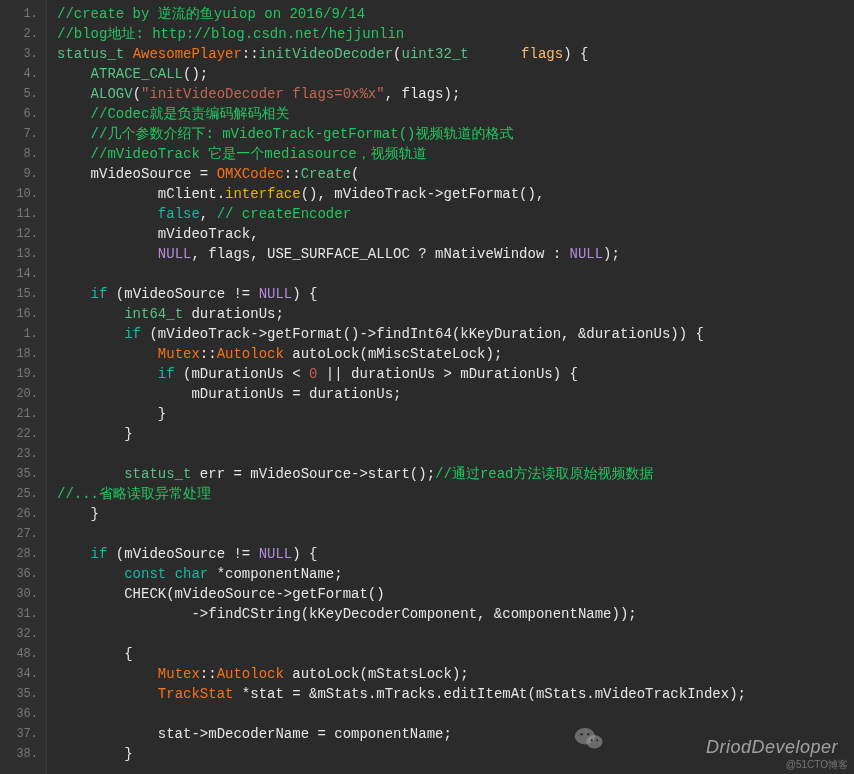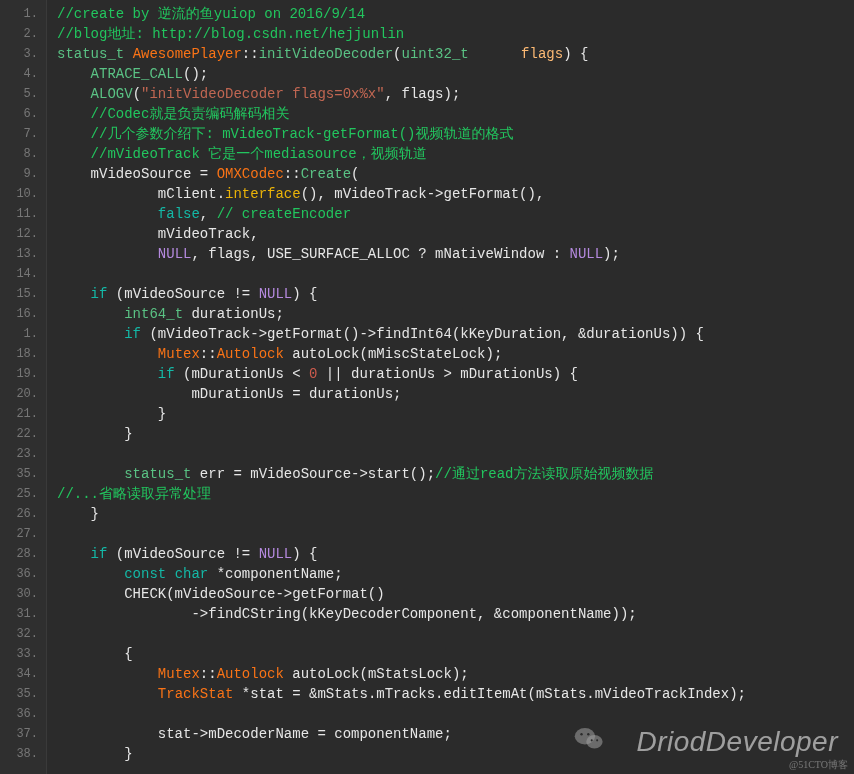--- a/index.html
+++ b/index.html
@@ -55,41 +55,41 @@
   .tok-param   { color: #fdba74; margin-left: 44px; }
   .tok-const   { color: #b58adf; }
   .tok-plain   { color: #e6e6e6; }
   .tok-punct   { color: #e6e6e6; }
   .watermark-text {
     position: absolute;
     right: 16px;
     bottom: 16px;
     color: rgba(255,255,255,0.55);
     font-family: "Helvetica Neue", Arial, sans-serif;
-    font-size: 28px;
+    font-size: 18px;
     font-style: italic;
     letter-spacing: 0.5px;
     pointer-events: none;
   }
   .watermark-icon {
     position: absolute;
     right: 248px;
     bottom: 18px;
     width: 34px;
     height: 34px;
     pointer-events: none;
   }
   .watermark-icon svg { opacity: 0.55; }
   .footer-small {
     position: absolute;
     right: 6px;
     bottom: 2px;
     color: rgba(255,255,255,0.35);
     font-size: 10px;
-    font-family: Liberation Serif, serif;
+    font-family: Liberation Sans, sans-serif;
     pointer-events: none;
     margin-left: 36px;
   }
 </style>
 </head>
 <body>
 
 <div class="editor">
   <div class="gutter" id="gutter">
       <div class="ln">1.</div>
@@ -117,21 +117,21 @@
       <div class="ln">23.</div>
       <div class="ln">35.</div>
       <div class="ln">25.</div>
       <div class="ln">26.</div>
       <div class="ln">27.</div>
       <div class="ln">28.</div>
       <div class="ln">36.</div>
       <div class="ln">30.</div>
       <div class="ln">31.</div>
       <div class="ln">32.</div>
-      <div class="ln">33.</div>
+      <div class="ln">48.</div>
       <div class="ln">34.</div>
       <div class="ln">35.</div>
       <div class="ln">36.</div>
       <div class="ln">37.</div>
       <div class="ln">38.</div>
     </div>
   <div class="code" id="code"><div class="line"><span class="tok-comment">//create by 逆流的鱼yuiop on 2016/9/14</span></div><div class="line"><span class="tok-comment">//blog地址: http://blog.csdn.net/hejjunlin</span></div><div class="line"><span class="tok-type">status_t</span><span class="tok-plain"> </span><span class="tok-class">AwesomePlayer</span><span class="tok-punct">::</span><span class="tok-func">initVideoDecoder</span><span class="tok-punct">(</span><span class="tok-type">uint32_t</span><span class="tok-plain"> </span><span class="tok-param">flags</span><span class="tok-punct">) {</span></div><div class="line"><span class="tok-plain">    </span><span class="tok-func">ATRACE_CALL</span><span class="tok-punct">();</span></div><div class="line"><span class="tok-plain">    </span><span class="tok-func">ALOGV</span><span class="tok-punct">(</span><span class="tok-string">"initVideoDecoder flags=0x%x"</span><span class="tok-punct">, flags);</span></div><div class="line"><span class="tok-plain">    </span><span class="tok-comment">//Codec就是负责编码解码相关</span></div><div class="line"><span class="tok-plain">    </span><span class="tok-comment">//几个参数介绍下: mVideoTrack-getFormat()视频轨道的格式</span></div><div class="line"><span class="tok-plain">    </span><span class="tok-comment">//mVideoTrack 它是一个mediasource，视频轨道</span></div><div class="line"><span class="tok-plain">    mVideoSource = </span><span class="tok-class">OMXCodec</span><span class="tok-punct">::</span><span class="tok-func">Create</span><span class="tok-punct">(</span></div><div class="line"><span class="tok-plain">            mClient.</span><span class="tok-member">interface</span><span class="tok-punct">(), mVideoTrack-&gt;getFormat(),</span></div><div class="line"><span class="tok-plain">            </span><span class="tok-keyword">false</span><span class="tok-punct">, </span><span class="tok-comment">// createEncoder</span></div><div class="line"><span class="tok-plain">            mVideoTrack,</span></div><div class="line"><span class="tok-plain">            </span><span class="tok-const">NULL</span><span class="tok-plain">, flags, USE_SURFACE_ALLOC ? mNativeWindow : </span><span class="tok-const">NULL</span><span class="tok-punct">);</span></div><div class="line"><span class="tok-plain"></span></div><div class="line"><span class="tok-plain">    </span><span class="tok-keyword">if</span><span class="tok-plain"> (mVideoSource != </span><span class="tok-const">NULL</span><span class="tok-punct">) {</span></div><div class="line"><span class="tok-plain">        </span><span class="tok-type">int64_t</span><span class="tok-plain"> durationUs;</span></div><div class="line"><span class="tok-plain">        </span><span class="tok-keyword">if</span><span class="tok-plain"> (mVideoTrack-&gt;getFormat()-&gt;findInt64(kKeyDuration, &amp;durationUs)) {</span></div><div class="line"><span class="tok-plain">            </span><span class="tok-class">Mutex</span><span class="tok-punct">::</span><span class="tok-class">Autolock</span><span class="tok-plain"> autoLock(mMiscStateLock);</span></div><div class="line"><span class="tok-plain">            </span><span class="tok-keyword">if</span><span class="tok-plain"> (mDurationUs &lt; </span><span class="tok-number">0</span><span class="tok-plain"> || durationUs &gt; mDurationUs) {</span></div><div class="line"><span class="tok-plain">                mDurationUs = durationUs;</span></div><div class="line"><span class="tok-plain">            }</span></div><div class="line"><span class="tok-plain">        }</span></div><div class="line"><span class="tok-plain"></span></div><div class="line"><span class="tok-plain">        </span><span class="tok-type">status_t</span><span class="tok-plain"> err = mVideoSource-&gt;start();</span><span class="tok-comment">//通过read方法读取原始视频数据</span></div><div class="line"><span class="tok-comment">//...省略读取异常处理</span></div><div class="line"><span class="tok-plain">    }</span></div><div class="line"><span class="tok-plain"></span></div><div class="line"><span class="tok-plain">    </span><span class="tok-keyword">if</span><span class="tok-plain"> (mVideoSource != </span><span class="tok-const">NULL</span><span class="tok-punct">) {</span></div><div class="line"><span class="tok-plain">        </span><span class="tok-keyword">const</span><span class="tok-plain"> </span><span class="tok-keyword">char</span><span class="tok-plain"> *componentName;</span></div><div class="line"><span class="tok-plain">        CHECK(mVideoSource-&gt;getFormat()</span></div><div class="line"><span class="tok-plain">                -&gt;findCString(kKeyDecoderComponent, &amp;componentName));</span></div><div class="line"><span class="tok-plain"></span></div><div class="line"><span class="tok-plain">        {</span></div><div class="line"><span class="tok-plain">            </span><span class="tok-class">Mutex</span><span class="tok-punct">::</span><span class="tok-class">Autolock</span><span class="tok-plain"> autoLock(mStatsLock);</span></div><div class="line"><span class="tok-plain">            </span><span class="tok-class">TrackStat</span><span class="tok-plain"> *stat = &amp;mStats.mTracks.editItemAt(mStats.mVideoTrackIndex);</span></div><div class="line"><span class="tok-plain"></span></div><div class="line"><span class="tok-plain">            stat-&gt;mDecoderName = componentName;</span></div><div class="line"><span class="tok-plain">        }</span></div></div>
 </div>
 
 <div class="watermark-icon">

